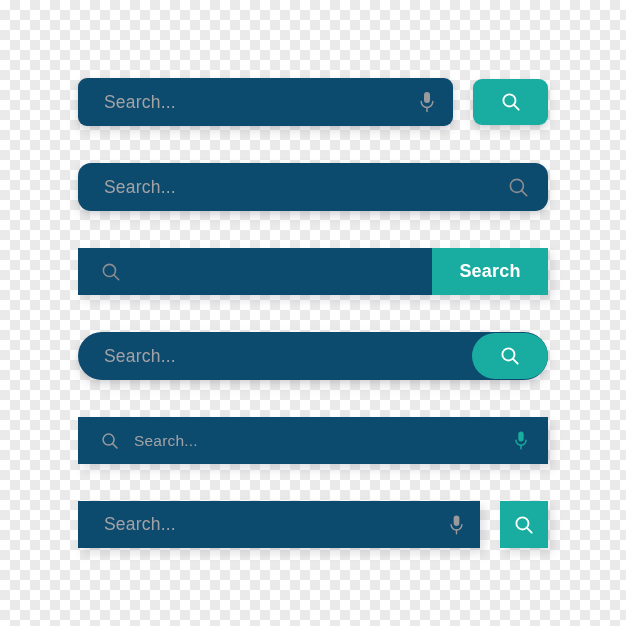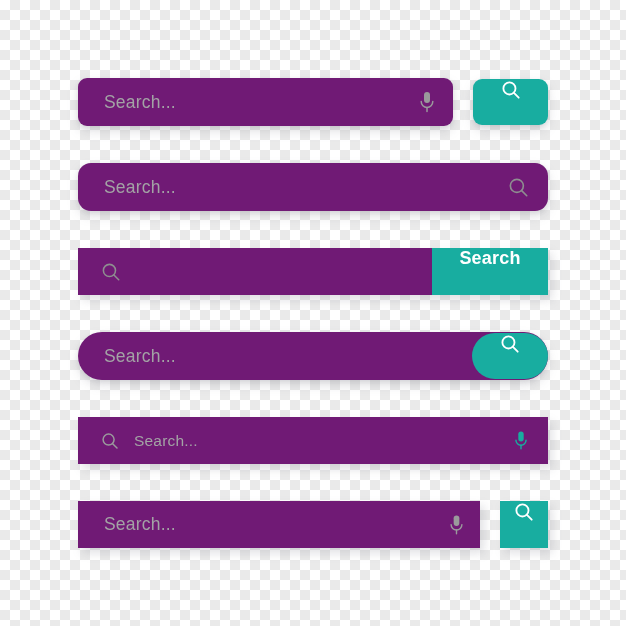--- a/index.html
+++ b/index.html
@@ -21,21 +21,21 @@
 
   .canvas {
     position: relative;
     width: 626px;
     height: 626px;
   }
 
   
   .field {
     position: absolute;
-    background: #701a75;
+    background: #0c4a6e;
     box-sizing: border-box;
     display: flex;
     align-items: center;
   }
   .shadow-soft {
     box-shadow: 0 5px 11px rgba(120,120,130,0.22), 0 2px 4px rgba(120,120,130,0.14);
   }
   .shadow-flat {
     box-shadow: 4px 5px 9px rgba(120,120,130,0.22);
   }
@@ -54,21 +54,21 @@
   .icon {
     display: inline-flex;
     align-items: center;
     justify-content: center;
     flex: none;
   }
 
   .btn-teal {
     position: absolute;
     display: flex;
-    align-items: flex-start;
+    align-items: center;
     justify-content: center;
     box-sizing: border-box;
     cursor: pointer;
   }
   .btn-label {
     color: #ffffff;
     font-size: 18px;
     font-weight: 700;
     letter-spacing: 0.2px;
     user-select: none;

